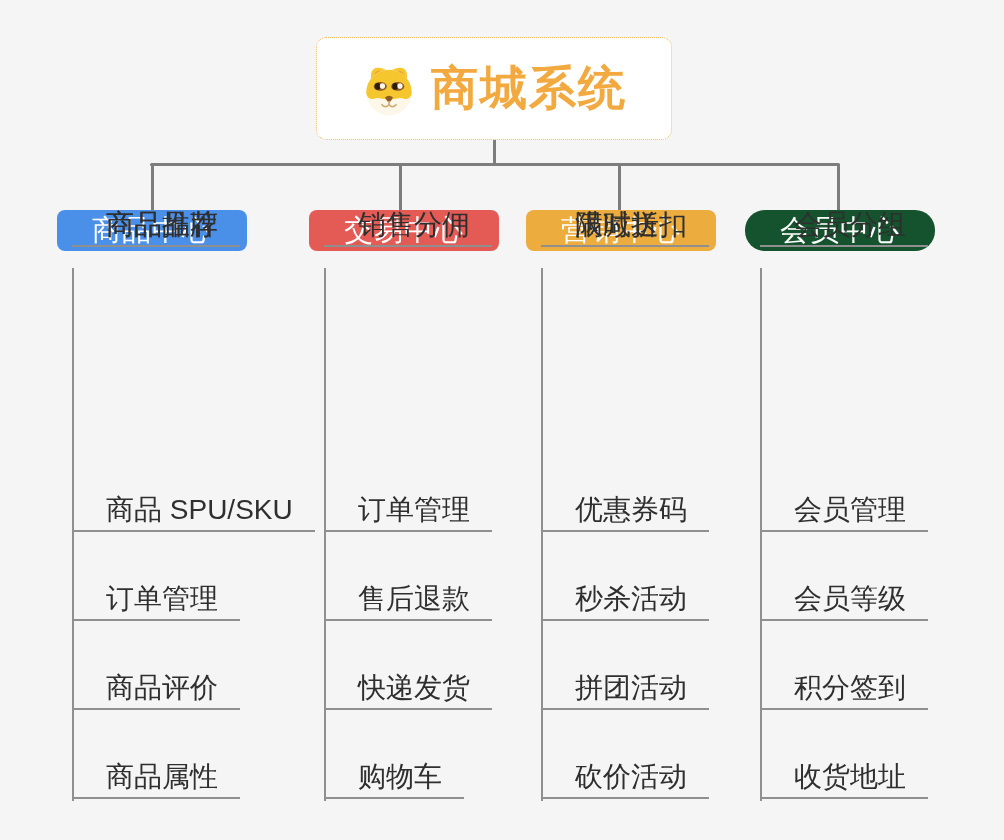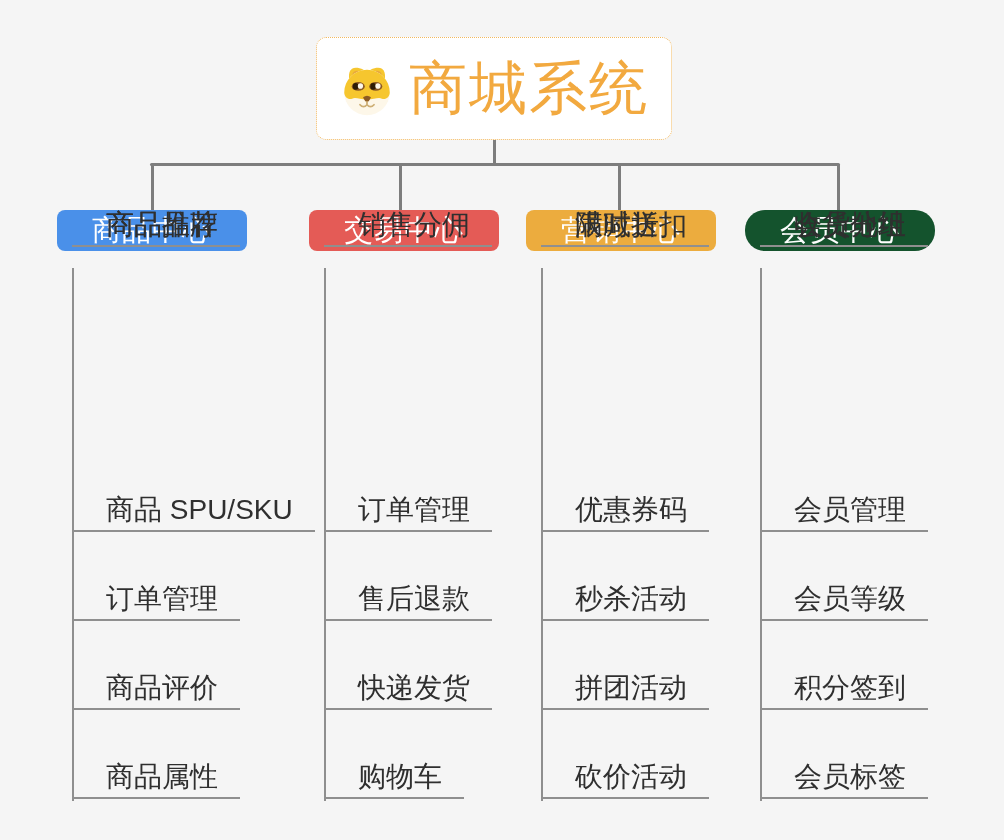--- a/index.html
+++ b/index.html
@@ -25,24 +25,25 @@
     background: #ffffff;
     border: 1px dotted #f3b95f;
     border-radius: 10px;
     display: flex;
     align-items: center;
     justify-content: center;
     gap: 14px;
     cursor: default;
   }
   .root-title {
-    font-size: 58px;
+    font-size: 47px;
     letter-spacing: 2px;
     color: #f2a93f;
     white-space: nowrap;
+    font-weight: bold;
   }
   .dog-icon { width: 56px; height: 56px; flex: 0 0 auto; }
 
   
   .conn { position: absolute; background: var(--conn); }
   .conn-root-stub { left: 493px; top: 140px; width: 3px; height: 24px; }
   .conn-hbar { left: 150px; top: 163px; width: 690px; height: 3px; border-radius: 2px; }
   .conn-drop { top: 164px; width: 3px; height: 46px; }
   .conn-drop.d1 { left: 151px; }
   .conn-drop.d2 { left: 399px; }
@@ -170,18 +171,17 @@
     <div class="leaf">限时折扣</div>
     <div class="leaf">满减送</div>
   </div>
 
   <div class="branch b4">
     <div class="branch-box" style="background-color: #14532d; border-radius: 20px;">会员中心</div>
     <div class="branch-line"></div>
     <div class="leaf">会员管理</div>
     <div class="leaf">会员等级</div>
     <div class="leaf">积分签到</div>
-    <div class="leaf">会员标签</div>
     <div class="leaf">收货地址</div>
     <div class="leaf">会员分组</div>
   </div>
 
 </div>
 
 </body></html>

